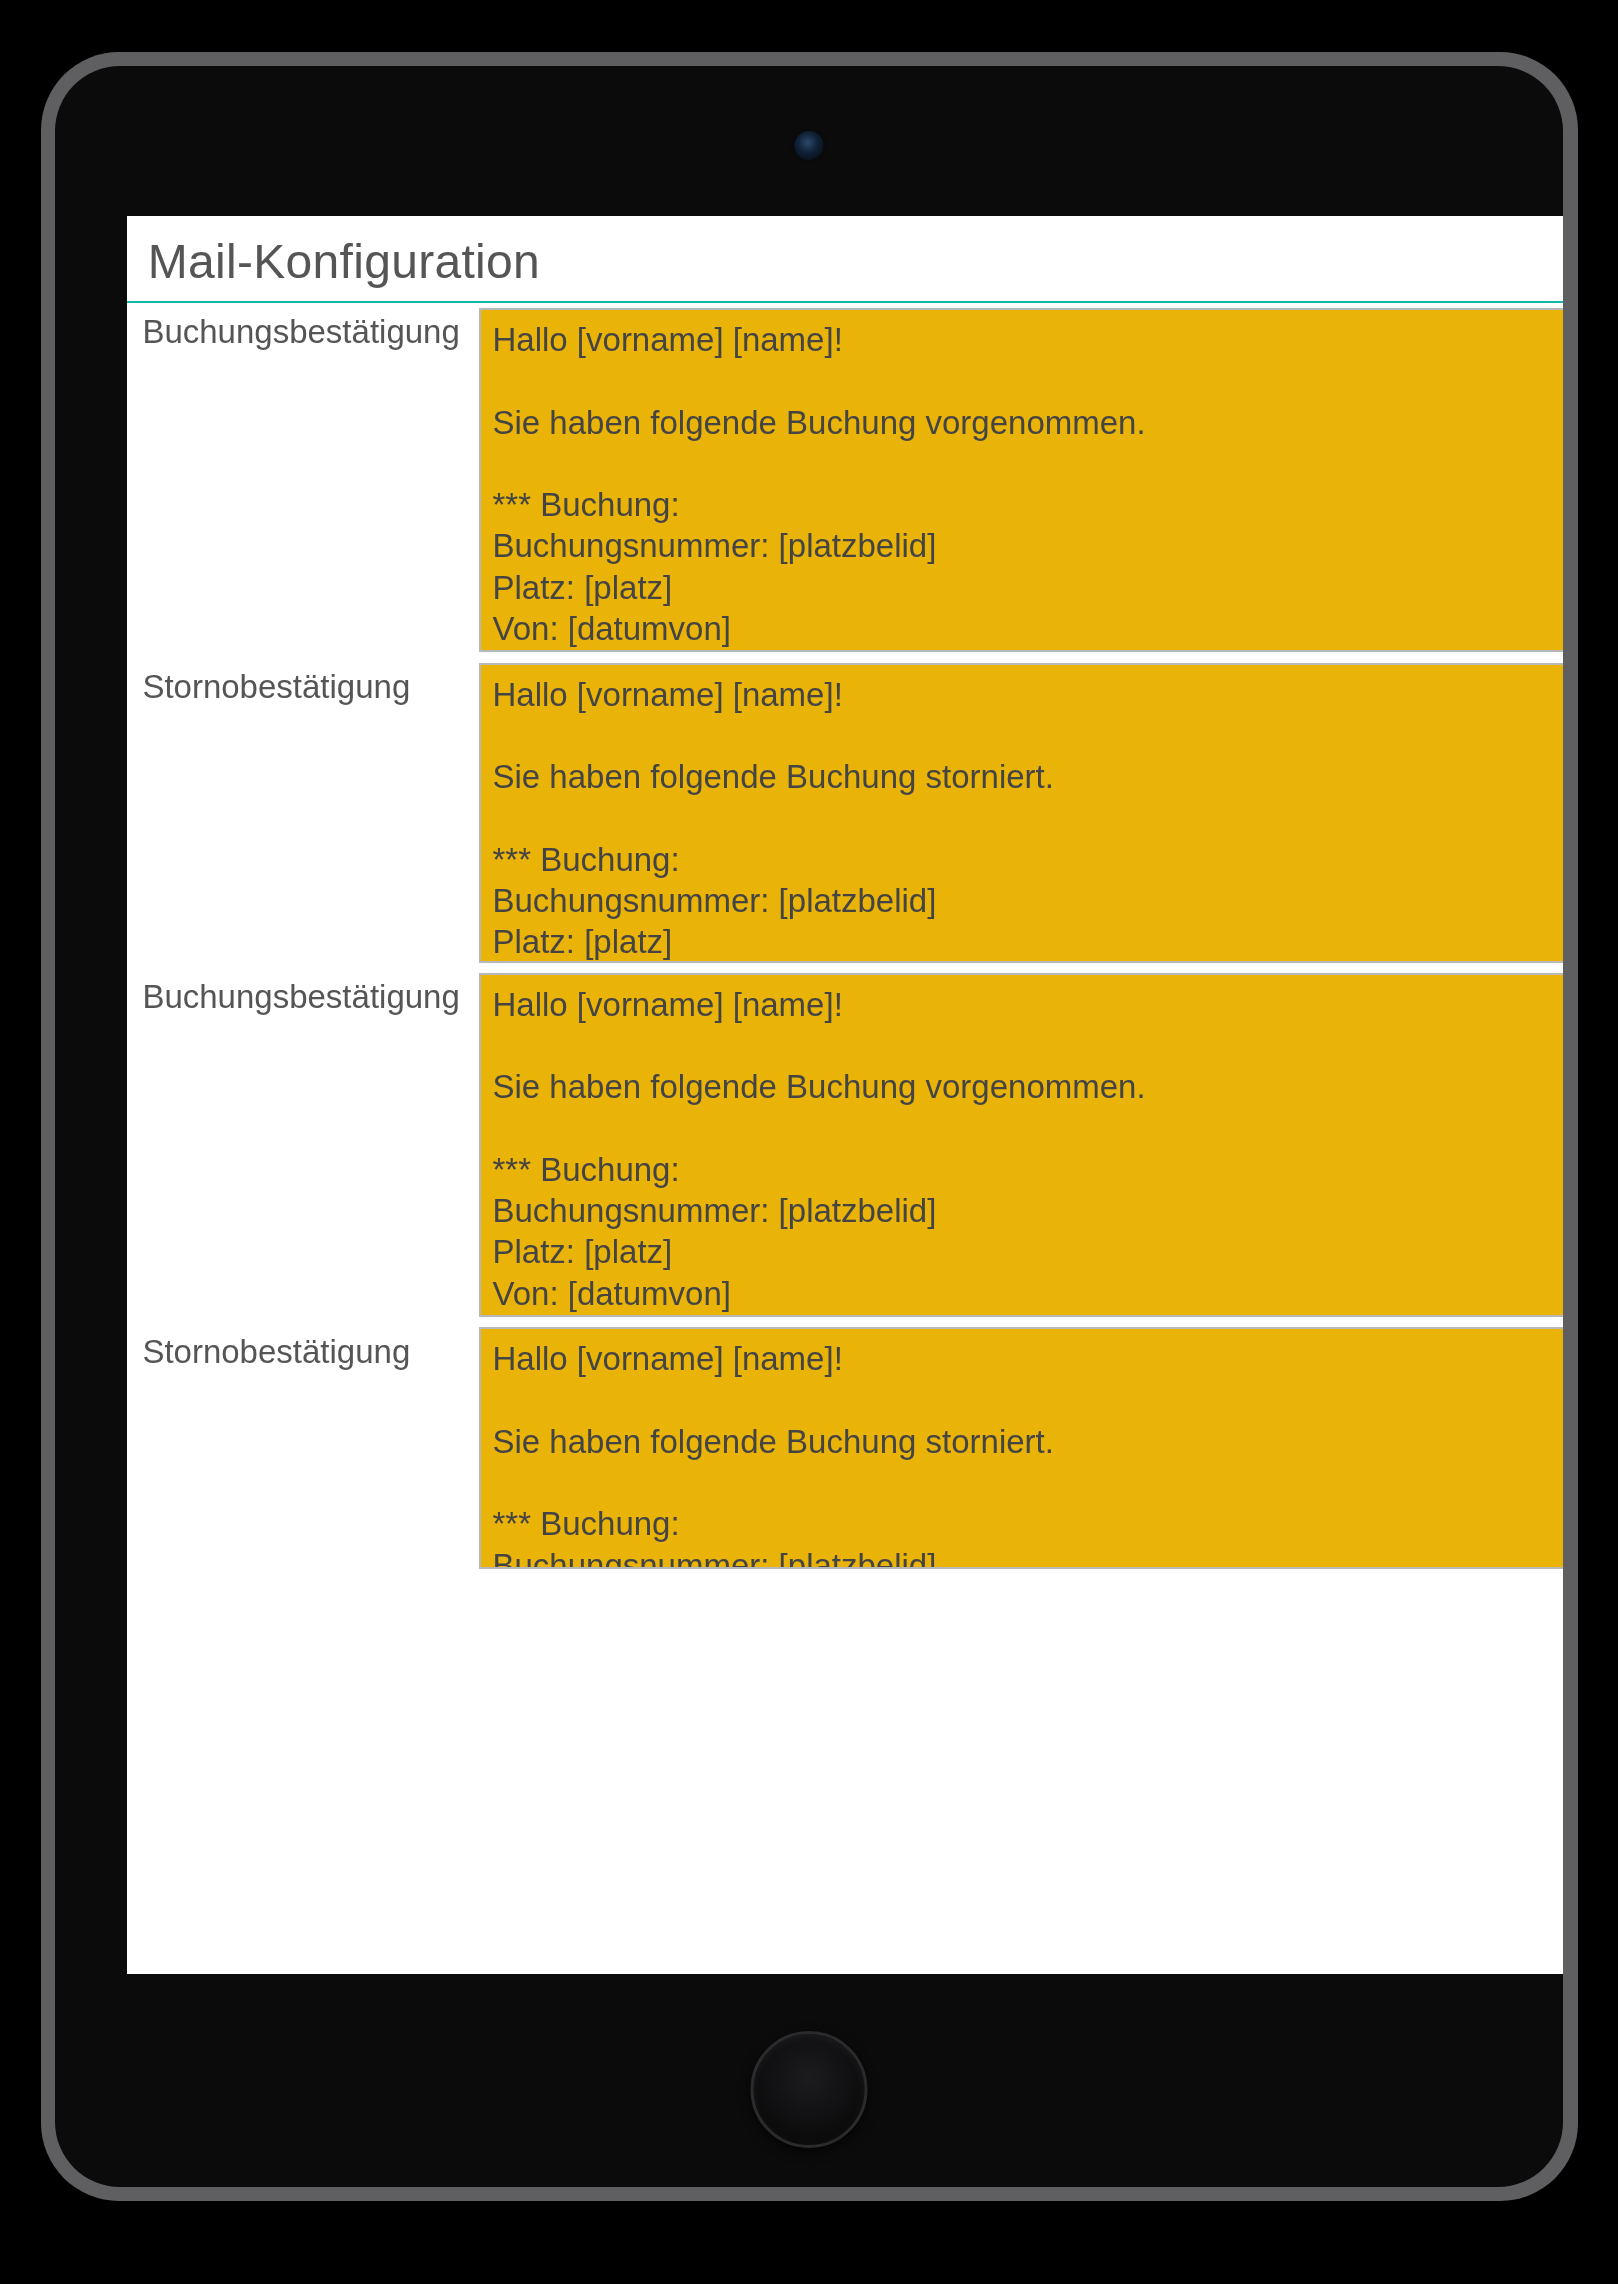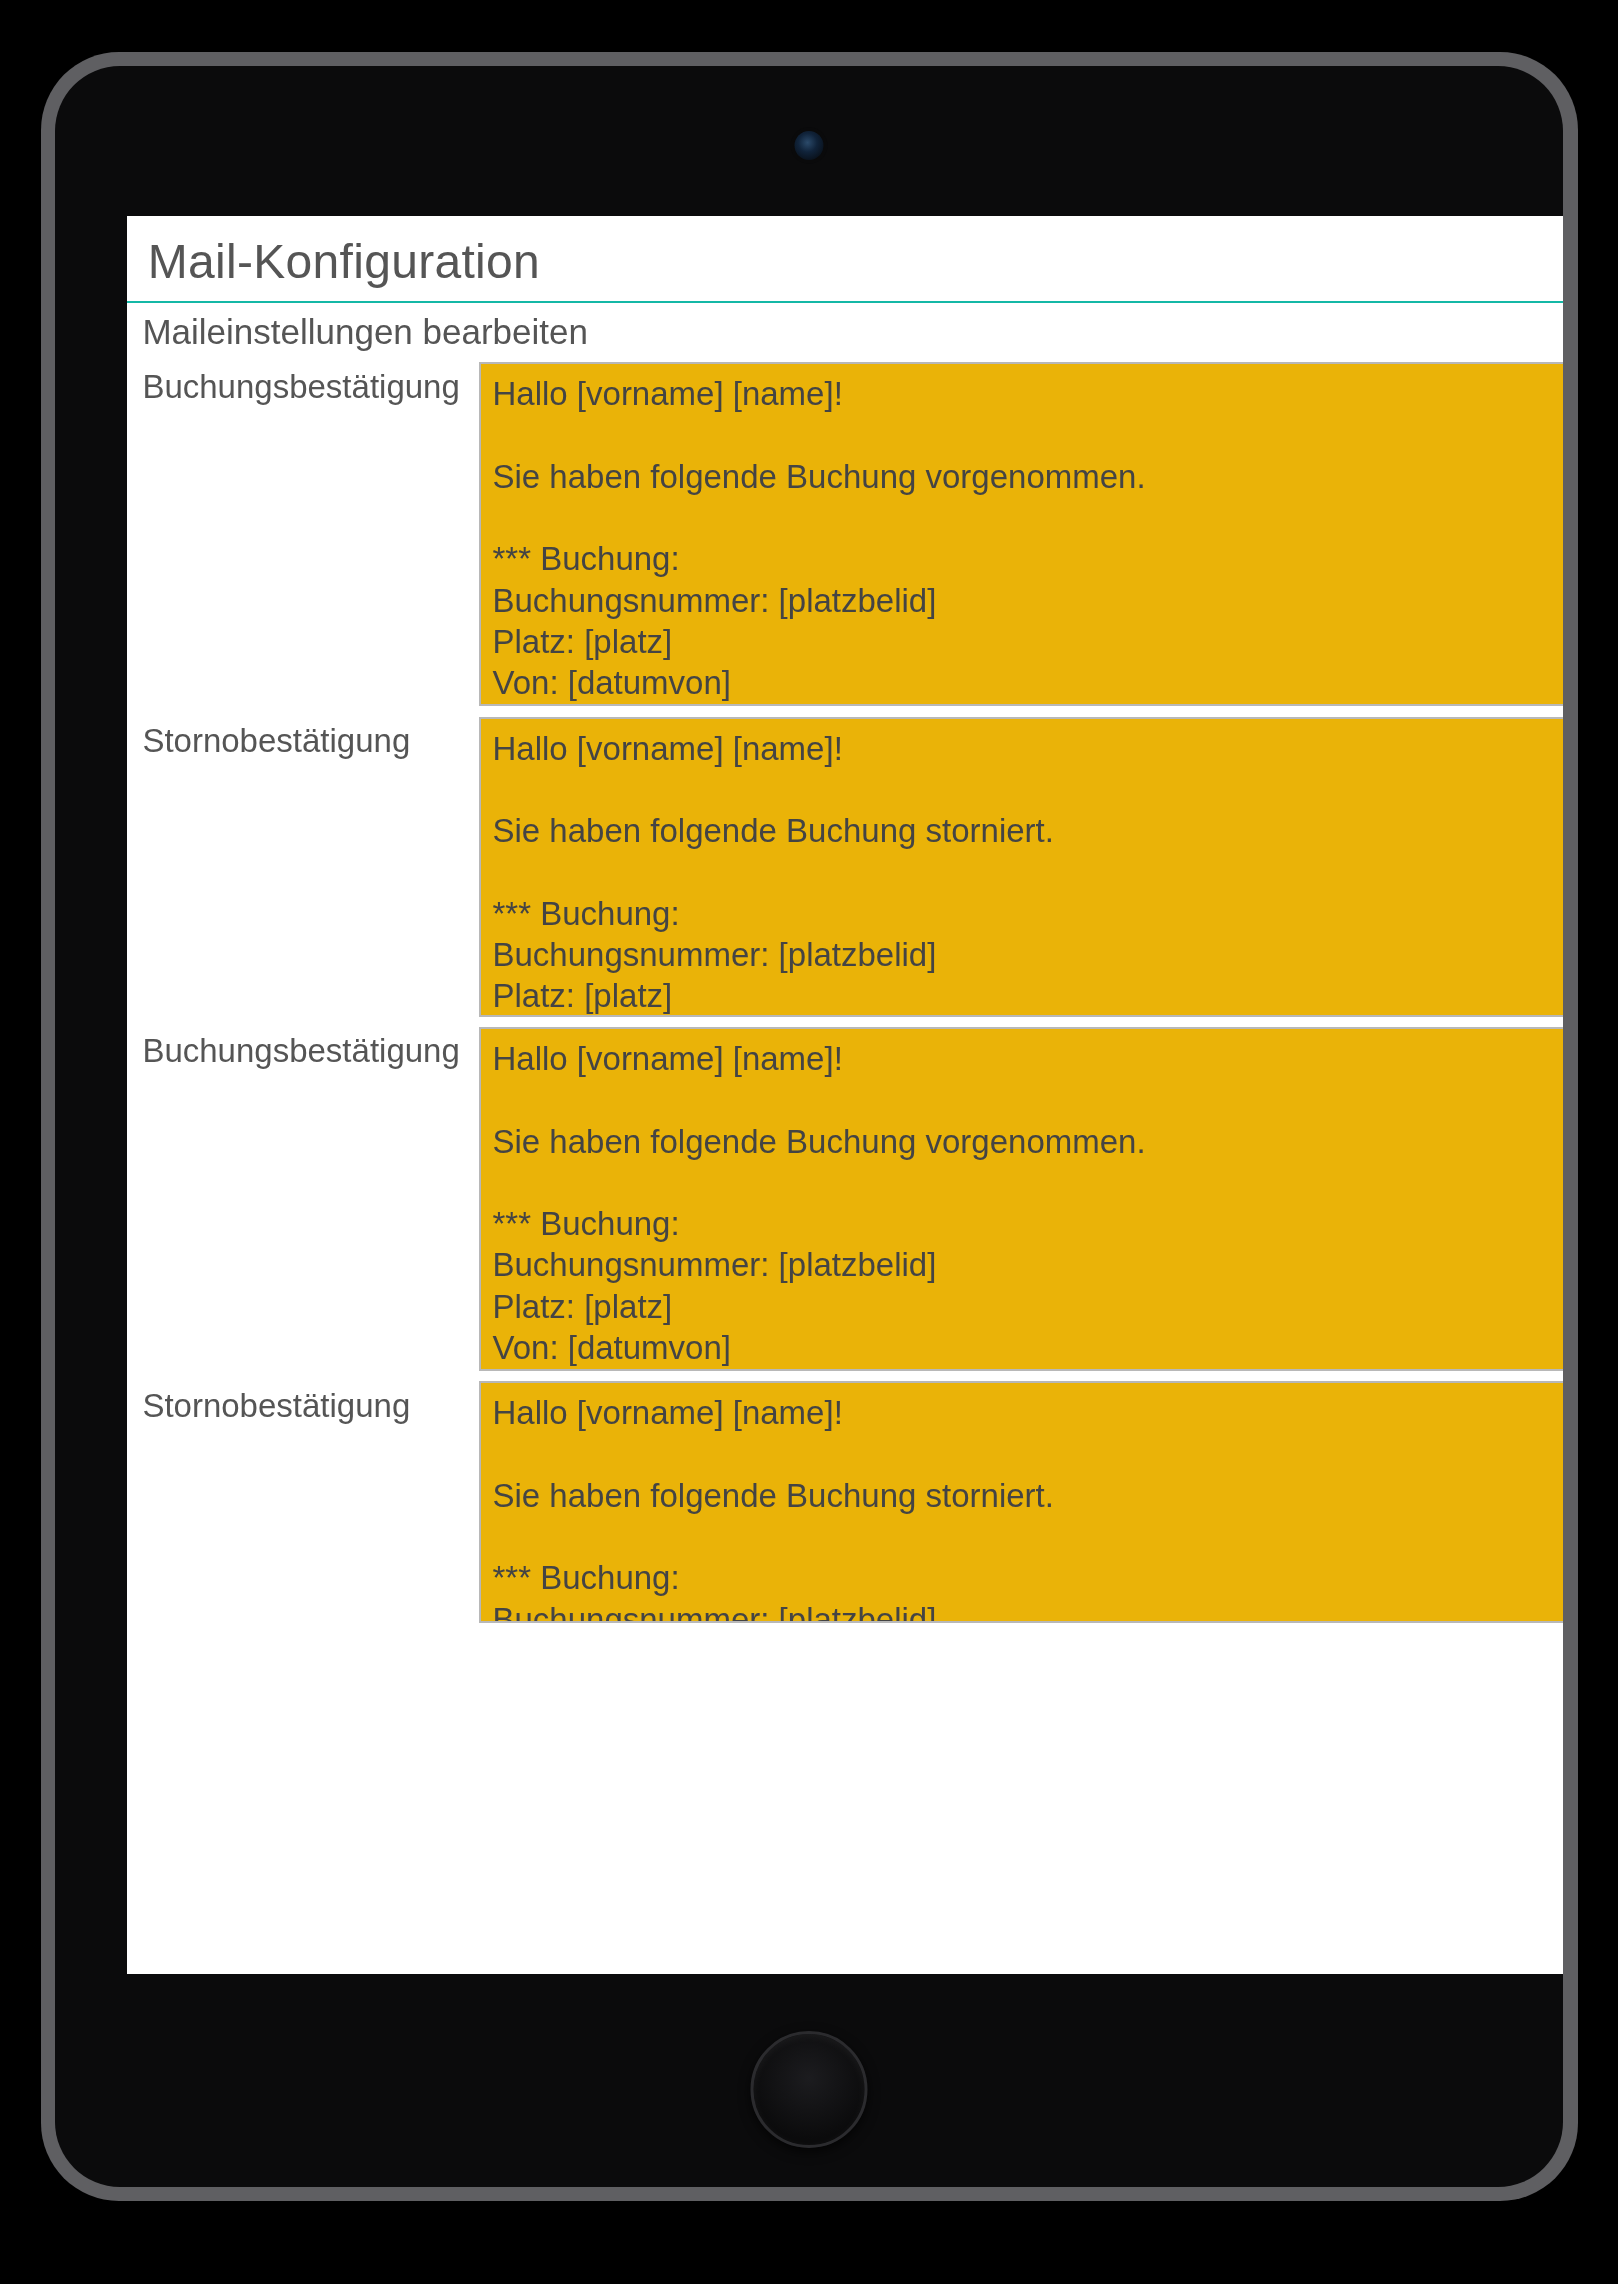--- a/index.html
+++ b/index.html
@@ -134,21 +134,20 @@
 <body>
 
 <div class="stage">
   <div class="tablet">
     <div class="tablet-inner">
       <div class="camera"></div>
 
       <div class="screen">
         <div class="content">
           <h1 class="page-title">Mail-Konfiguration</h1>
-          <div class="section-subtitle">Maileinstellungen bearbeiten</div>
 
           <table class="fields">
             <tbody>
             <tr>
               <td class="label">Buchungsbestätigung</td>
               <td class="field">
                 <textarea class="textarea ta-h1" style="">Hallo [vorname] [name]!
 
 Sie haben folgende Buchung vorgenommen.
 

